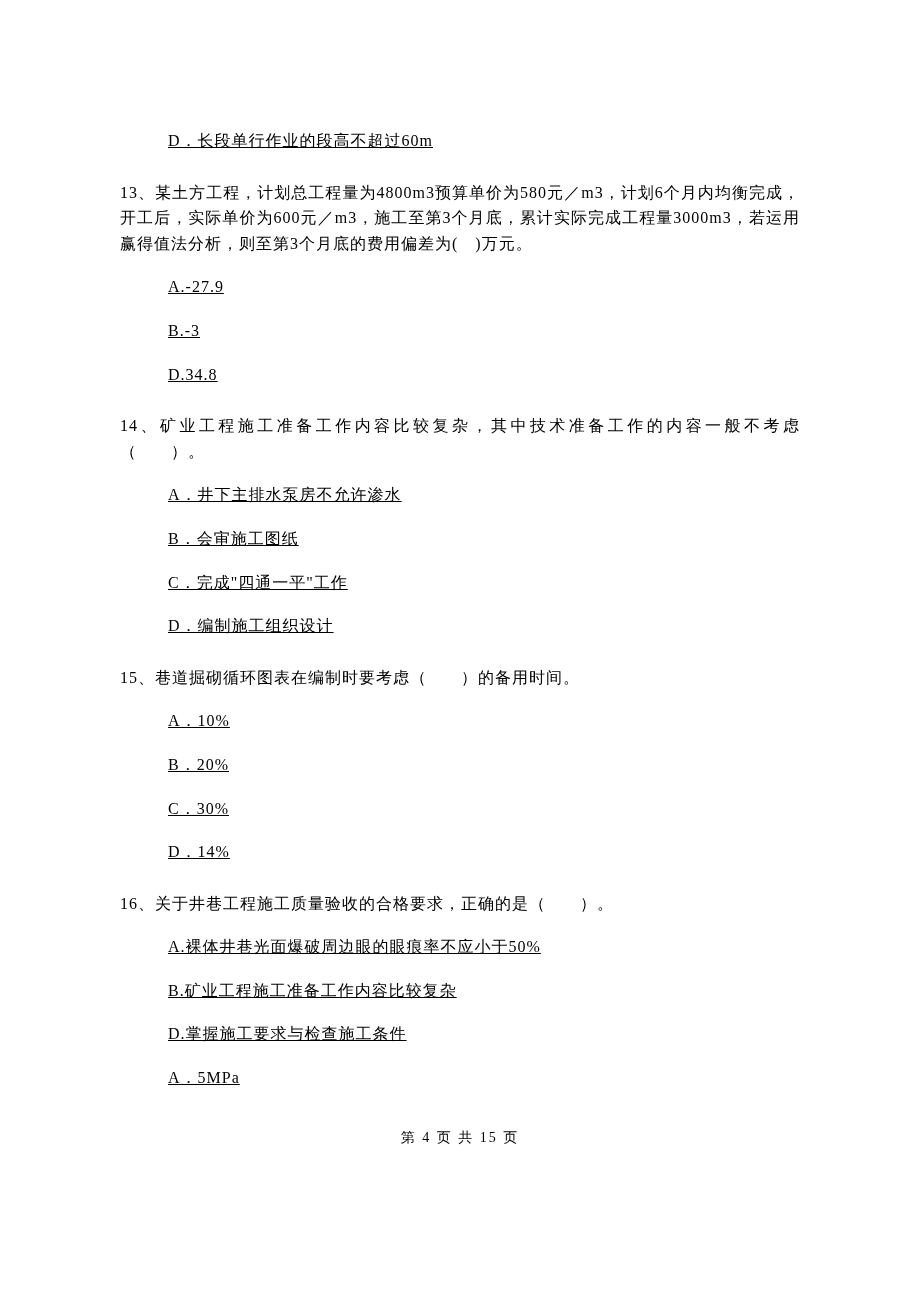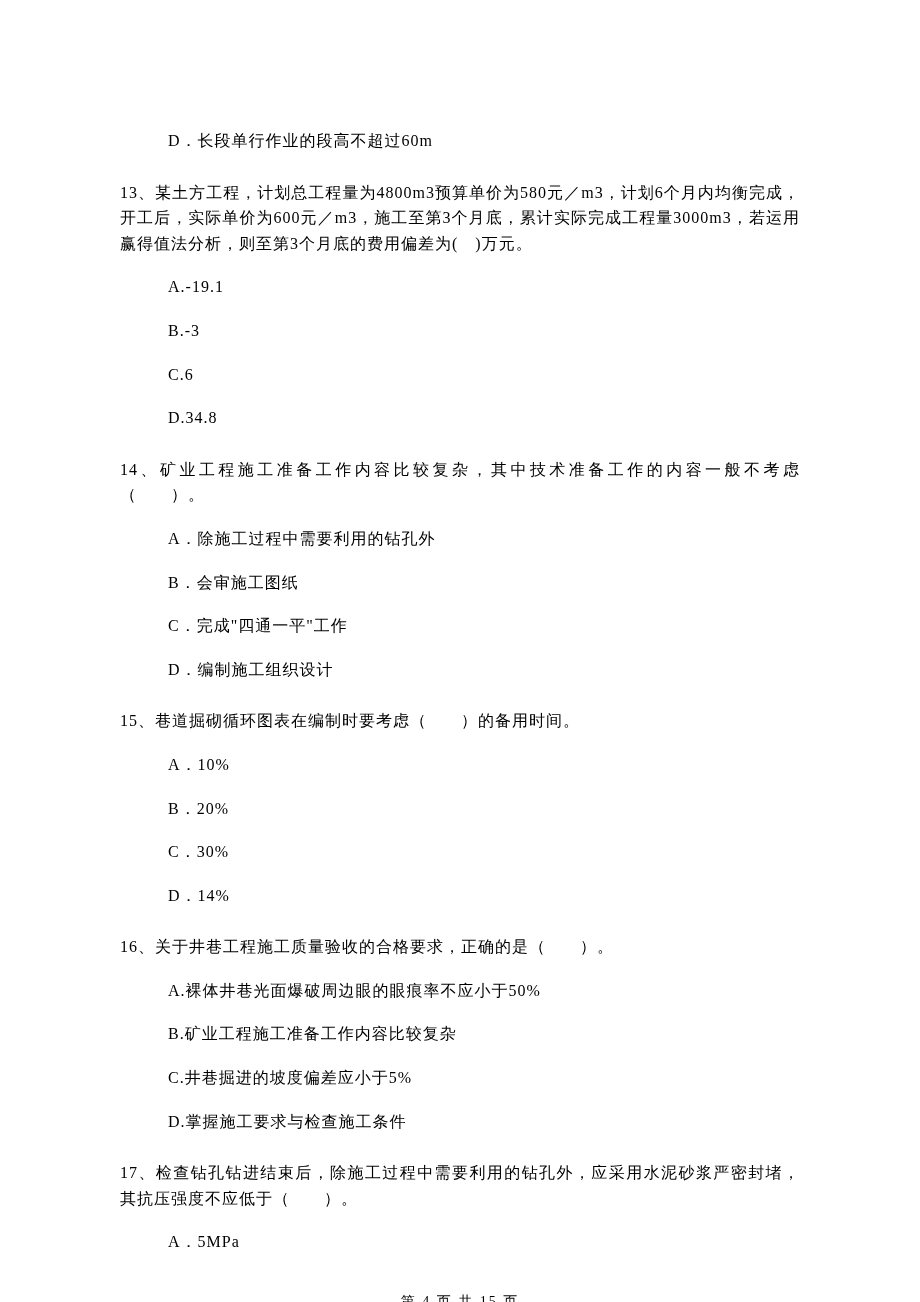--- a/index.html
+++ b/index.html
@@ -13,20 +13,21 @@
   .page {
     padding: 110px 120px 40px 120px;
     font-size: 16px;
     line-height: 1.6;
   }
   .option {
     padding-left: 48px;
     margin-top: 18px;
     margin-bottom: 18px;
     letter-spacing: 1px;
+    text-decoration: underline;
   }
   .question {
     margin-top: 26px;
     margin-bottom: 18px;
     letter-spacing: 1px;
     text-align: justify;
   }
   .footer {
     text-align: center;
     font-size: 14px;
@@ -35,40 +36,37 @@
   }
 </style>
 </head>
 <body>
 
 <div class="page">
 
   <div class="option">D．长段单行作业的段高不超过60m</div>
 
   <div class="question">13、某土方工程，计划总工程量为4800m3预算单价为580元／m3，计划6个月内均衡完成，开工后，实际单价为600元／m3，施工至第3个月底，累计实际完成工程量3000m3，若运用赢得值法分析，则至第3个月底的费用偏差为(　)万元。</div>
-  <div class="option">A.-19.1</div>
+  <div class="option">A.-27.9</div>
   <div class="option">B.-3</div>
-  <div class="option">C.6</div>
   <div class="option">D.34.8</div>
 
   <div class="question">14、矿业工程施工准备工作内容比较复杂，其中技术准备工作的内容一般不考虑（　　）。</div>
-  <div class="option">A．除施工过程中需要利用的钻孔外</div>
+  <div class="option">A．井下主排水泵房不允许渗水</div>
   <div class="option">B．会审施工图纸</div>
   <div class="option">C．完成"四通一平"工作</div>
   <div class="option">D．编制施工组织设计</div>
 
   <div class="question">15、巷道掘砌循环图表在编制时要考虑（　　）的备用时间。</div>
   <div class="option">A．10%</div>
   <div class="option">B．20%</div>
   <div class="option">C．30%</div>
   <div class="option">D．14%</div>
 
   <div class="question">16、关于井巷工程施工质量验收的合格要求，正确的是（　　）。</div>
   <div class="option">A.裸体井巷光面爆破周边眼的眼痕率不应小于50%</div>
   <div class="option">B.矿业工程施工准备工作内容比较复杂</div>
-  <div class="option">C.井巷掘进的坡度偏差应小于5%</div>
   <div class="option">D.掌握施工要求与检查施工条件</div>
 
-  <div class="question">17、检查钻孔钻进结束后，除施工过程中需要利用的钻孔外，应采用水泥砂浆严密封堵，其抗压强度不应低于（　　）。</div>
   <div class="option">A．5MPa</div>
 
   <div class="footer">第 4 页 共 15 页</div>
 </div>
 
 </body></html>

